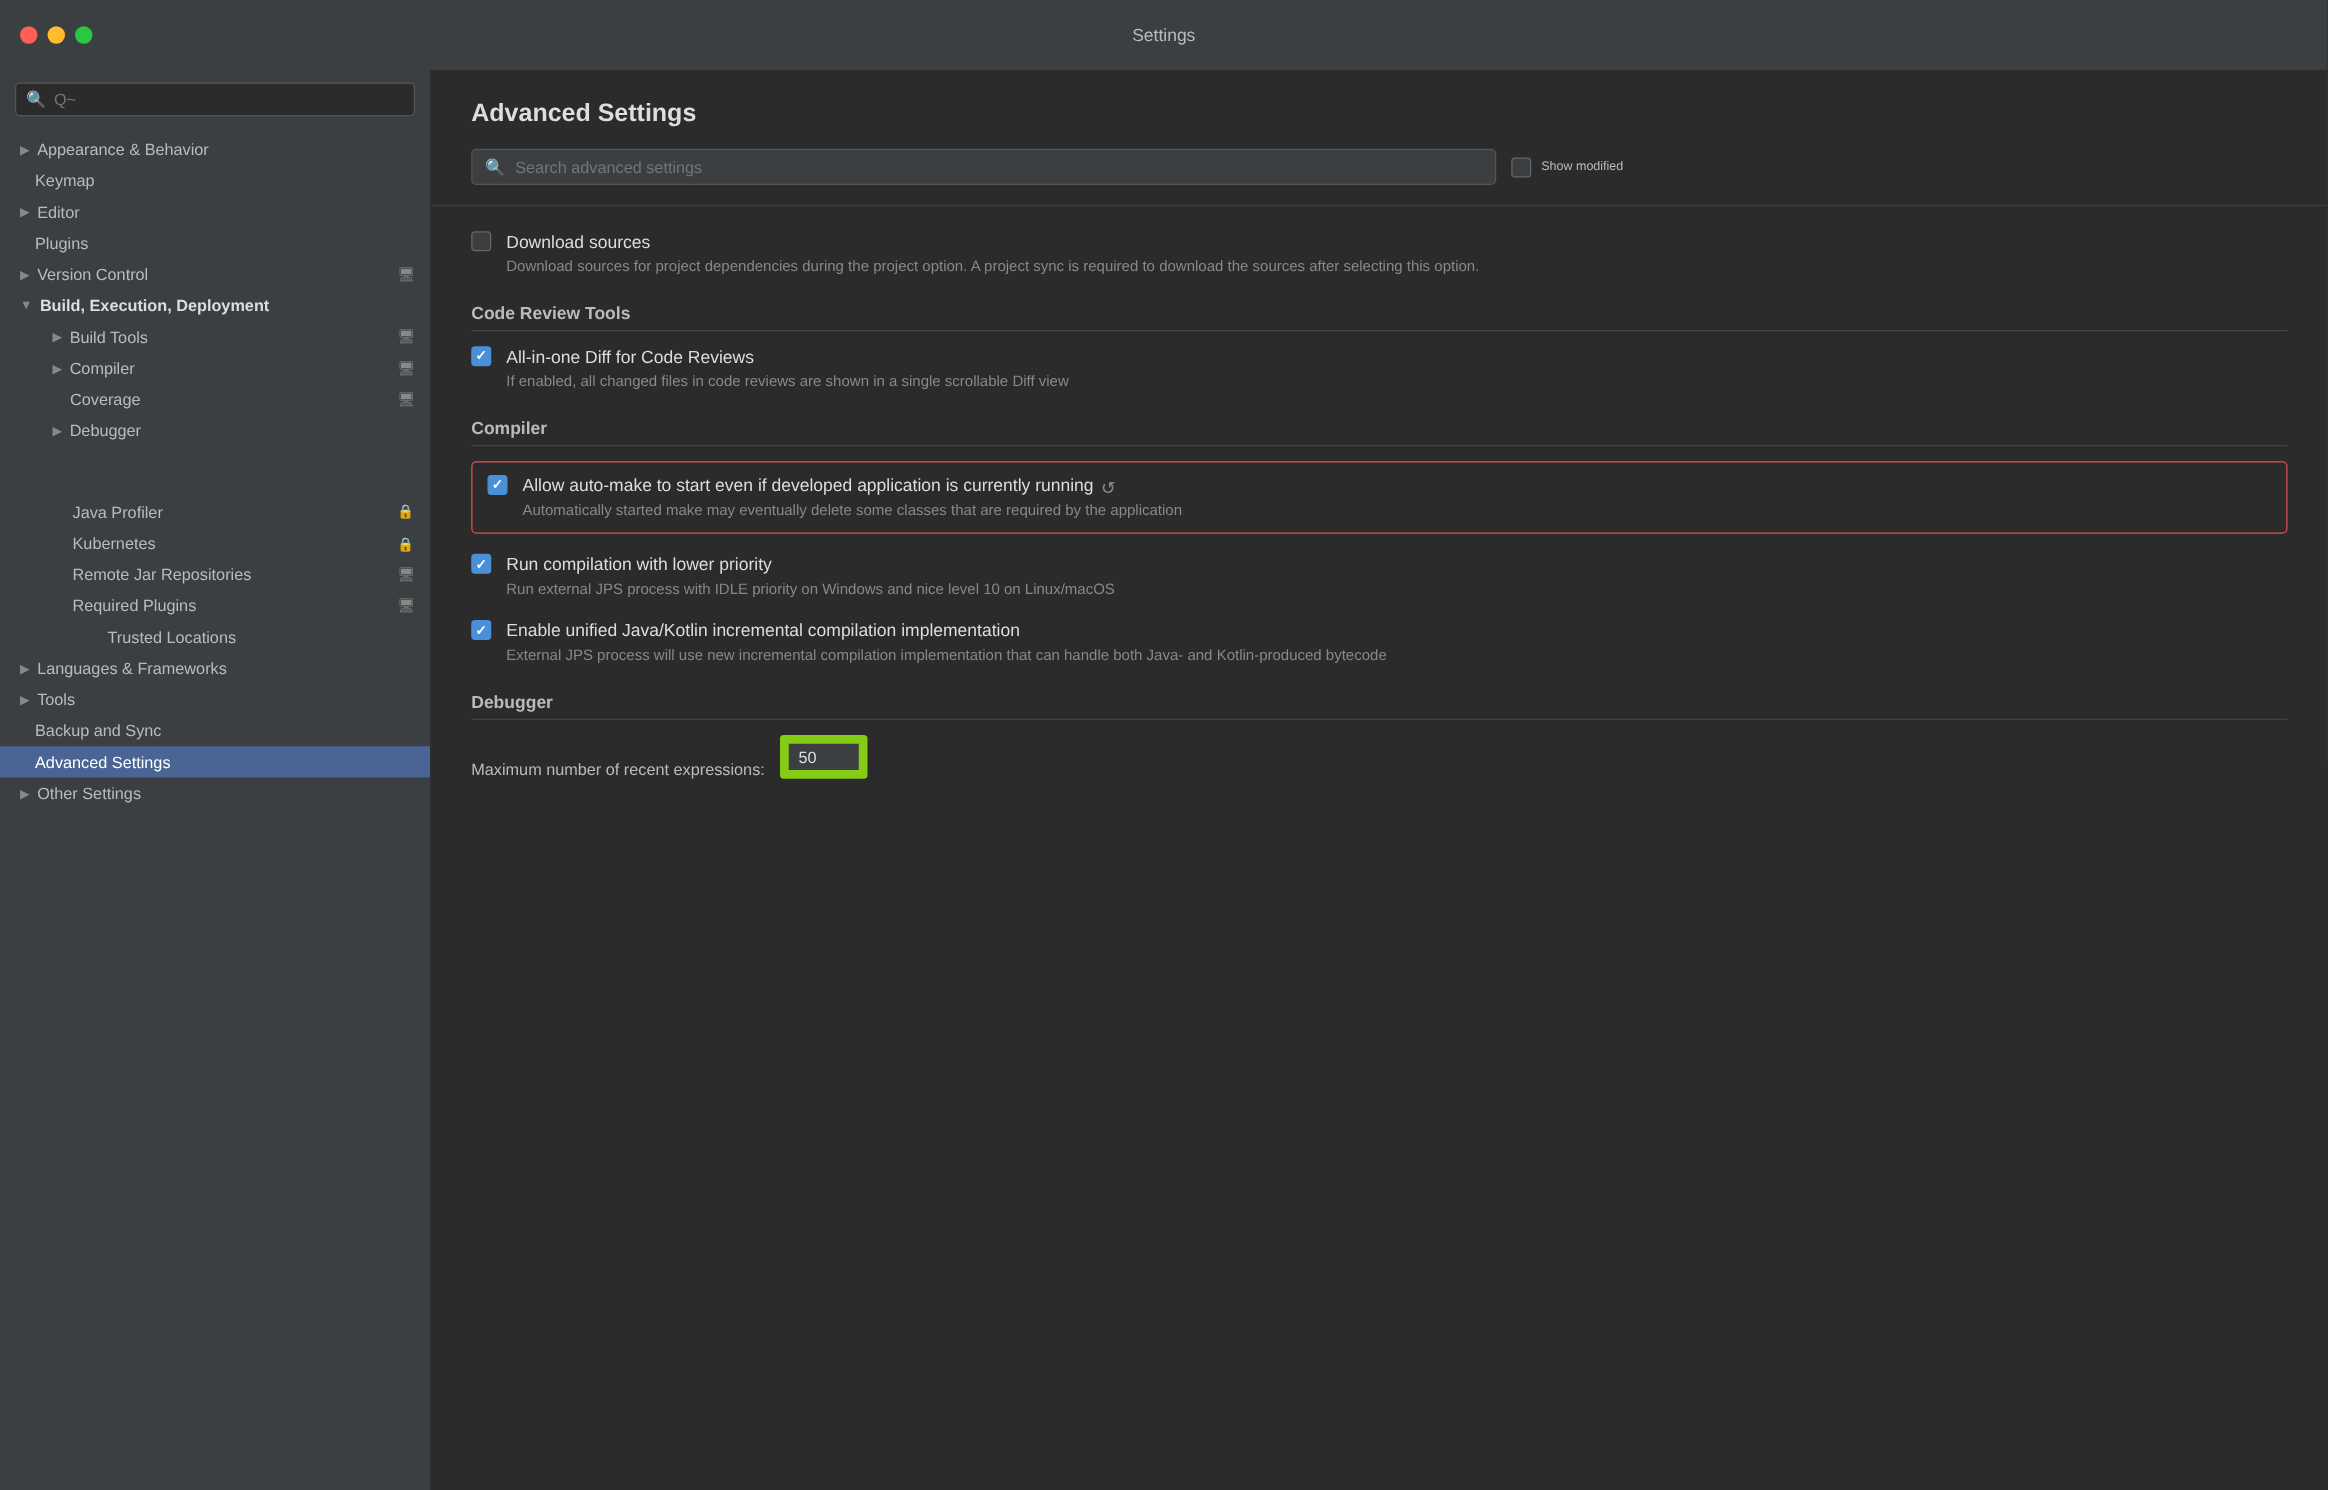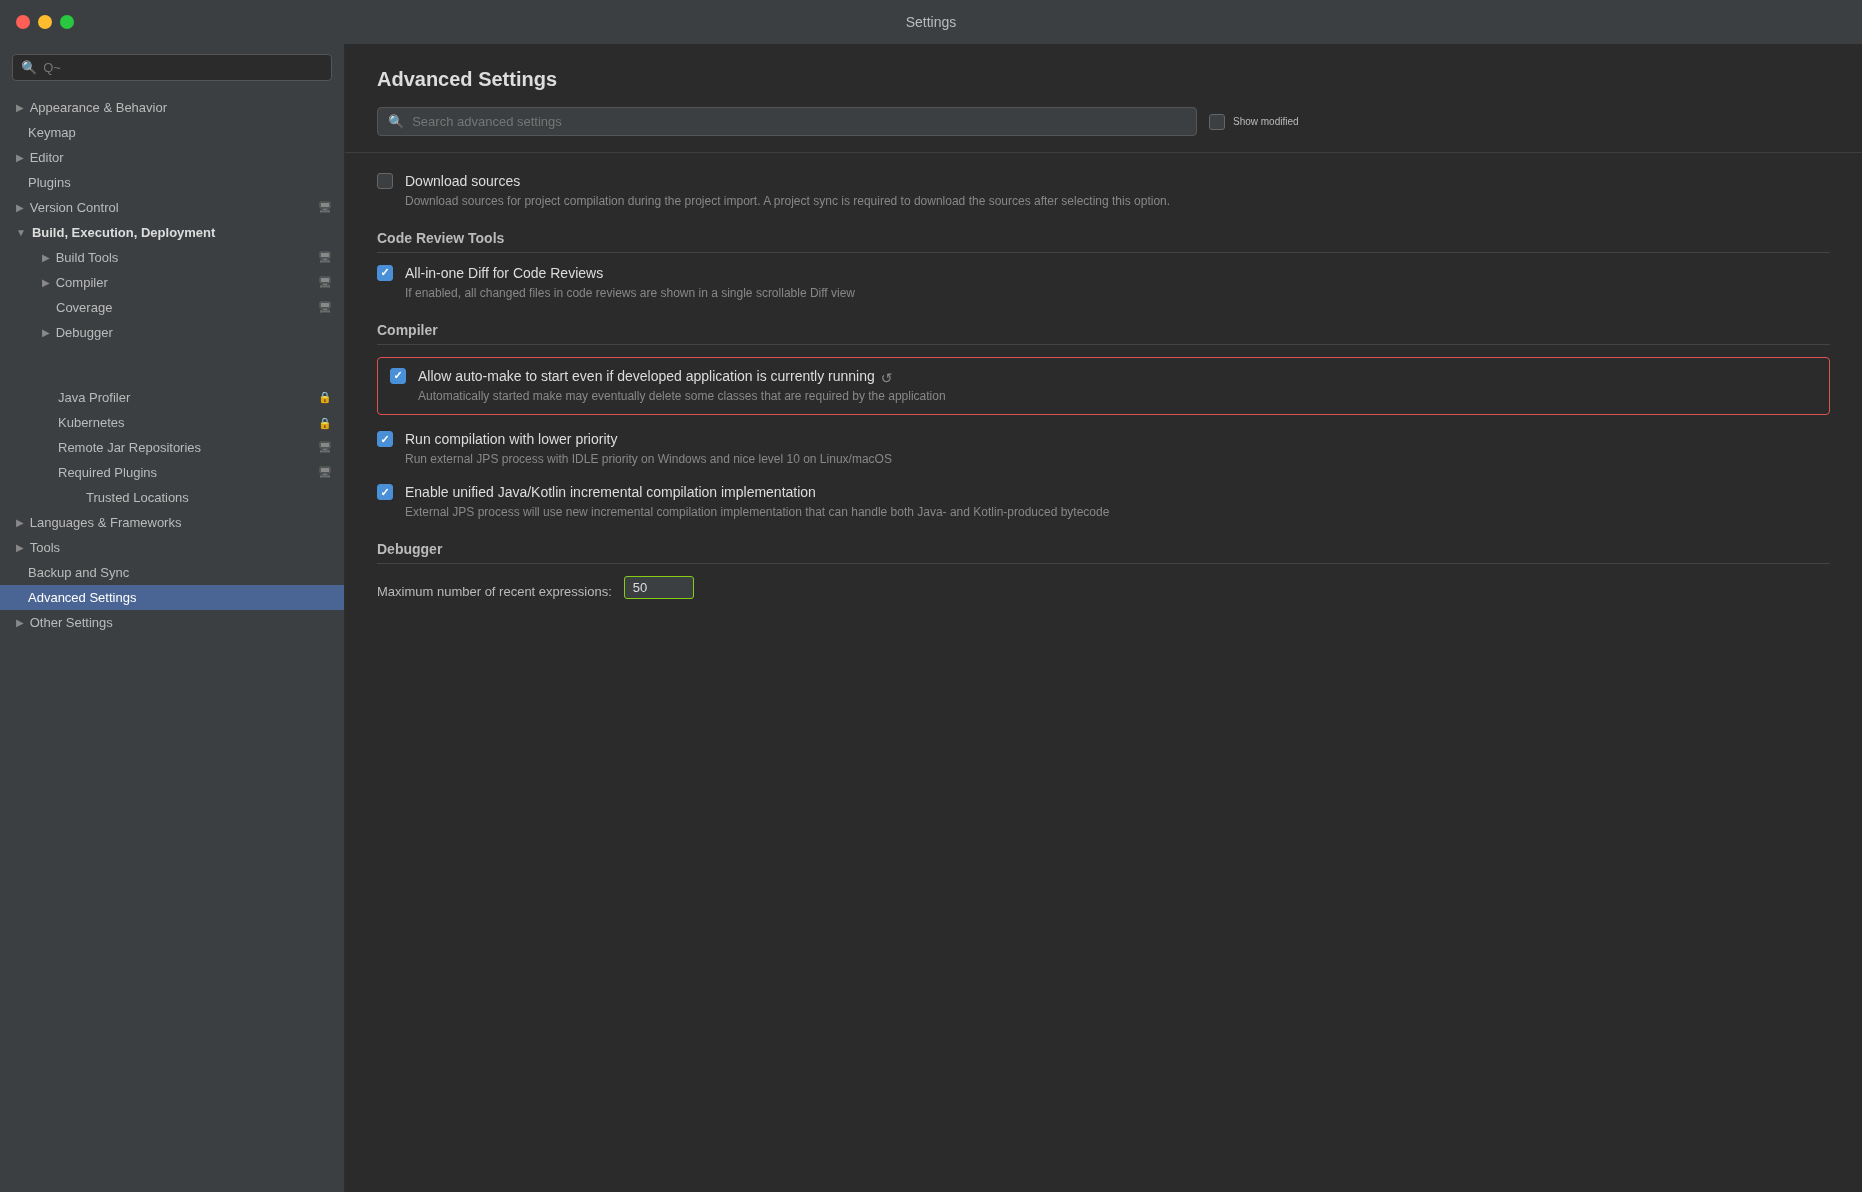--- a/index.html
+++ b/index.html
@@ -7,21 +7,21 @@
       font-family: -apple-system, BlinkMacSystemFont, "Segoe UI", sans-serif;
       background: #3c3f41;
       color: #bbb;
       width: 1862px;
       height: 1192px;
       overflow: hidden;
       display: flex;
       flex-direction: column;
     }
     .titlebar {
-      height: 44px;
+      height: 56px;
       background: #3c3f41;
       display: flex;
       align-items: center;
       justify-content: center;
       position: relative;
       flex-shrink: 0;
     }
     .traffic-lights {
       position: absolute;
       left: 16px;
@@ -230,21 +230,21 @@
       font-size: 14px;
       margin-left: 6px;
       cursor: pointer;
     }
     .setting-label-row {
       display: flex;
       align-items: center;
     }
     .input-field {
       background: #3c3f41;
-      border: 1px solid #84cc16;
+      border: 7px solid #84cc16;
       border-radius: 3px;
       color: #ddd;
       font-size: 13px;
       padding: 3px 8px;
       width: 70px;
       outline: none;
     }
     .inline-setting {
       display: flex;
       align-items: flex-end;
@@ -397,21 +397,21 @@
         </div>
       </div>
     </div>
 
     <div class="content-body">
 
       <div class="setting-item">
         <div class="checkbox-custom"></div>
         <div class="setting-text">
           <div class="setting-label">Download sources</div>
-          <div class="setting-desc">Download sources for project compilation during the project import. A project sync is required to download the sources after selecting this option.</div>
+          <div class="setting-desc">Download sources for project dependencies during the project option. A project sync is required to download the sources after selecting this option.</div>
         </div>
       </div>
 
       <div class="section-title">Code Review Tools</div>
 
       <div class="setting-item">
         <div class="checkbox-custom checked"></div>
         <div class="setting-text">
           <div class="setting-label">All-in-one Diff for Code Reviews</div>
           <div class="setting-desc">If enabled, all changed files in code reviews are shown in a single scrollable Diff view</div>

